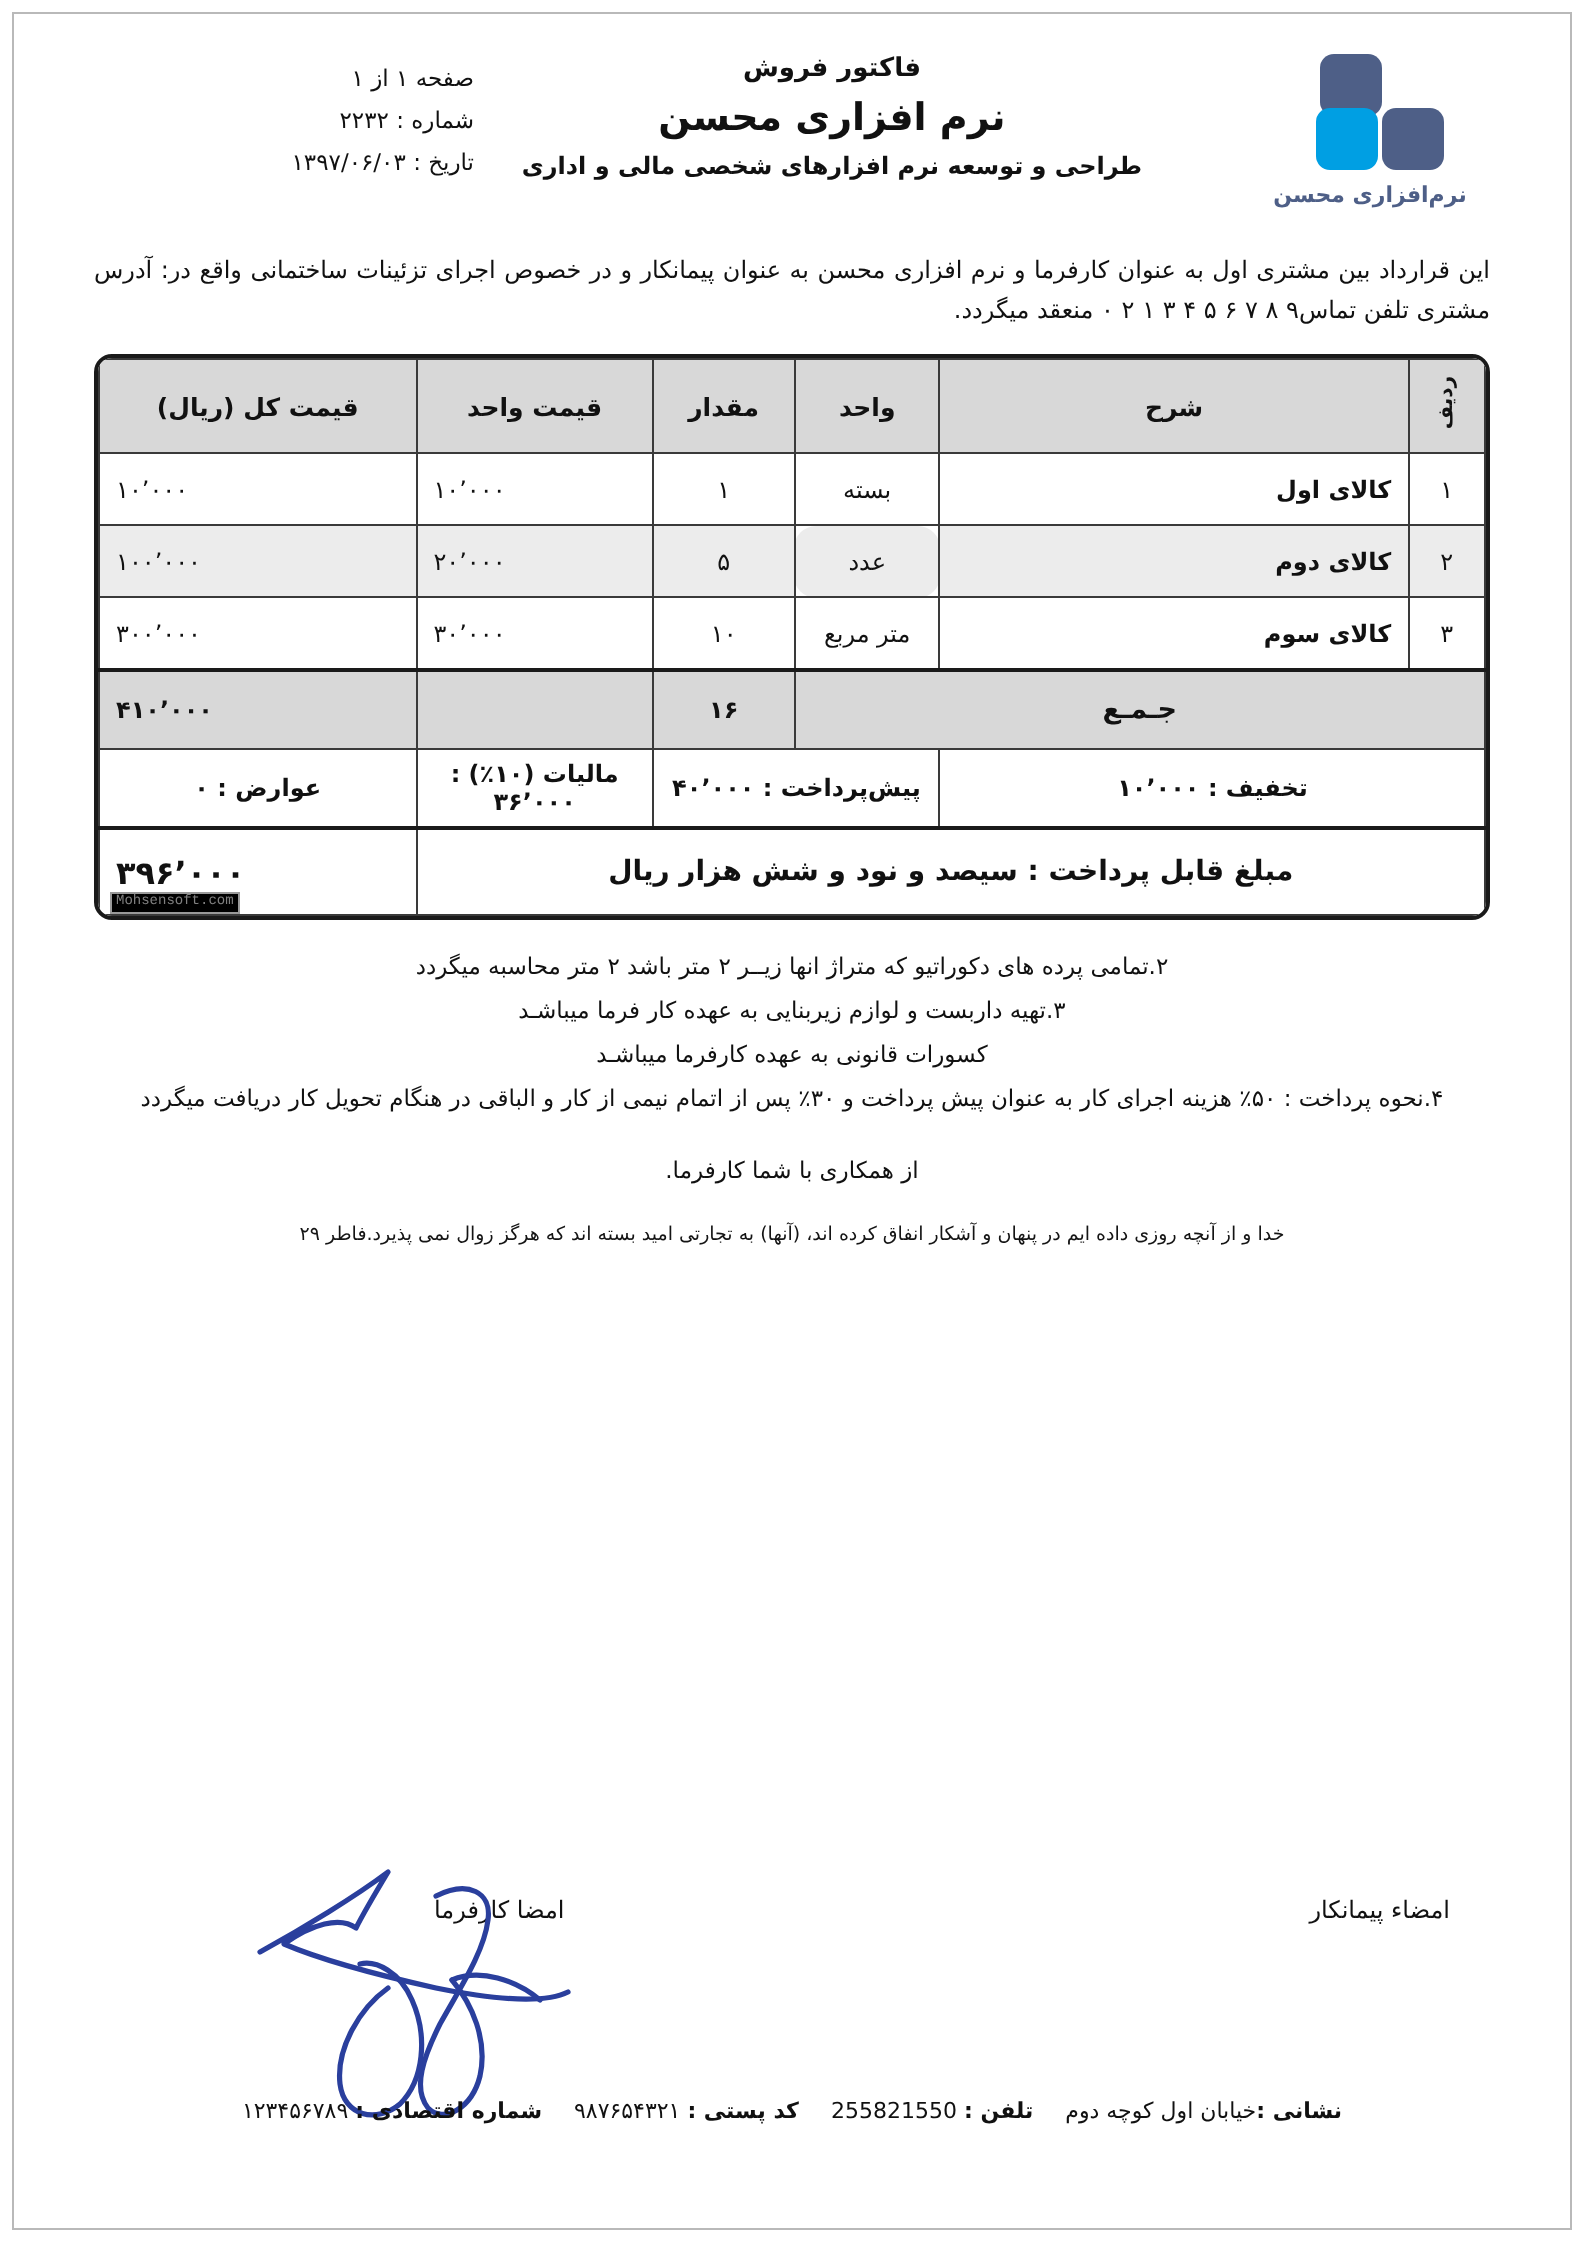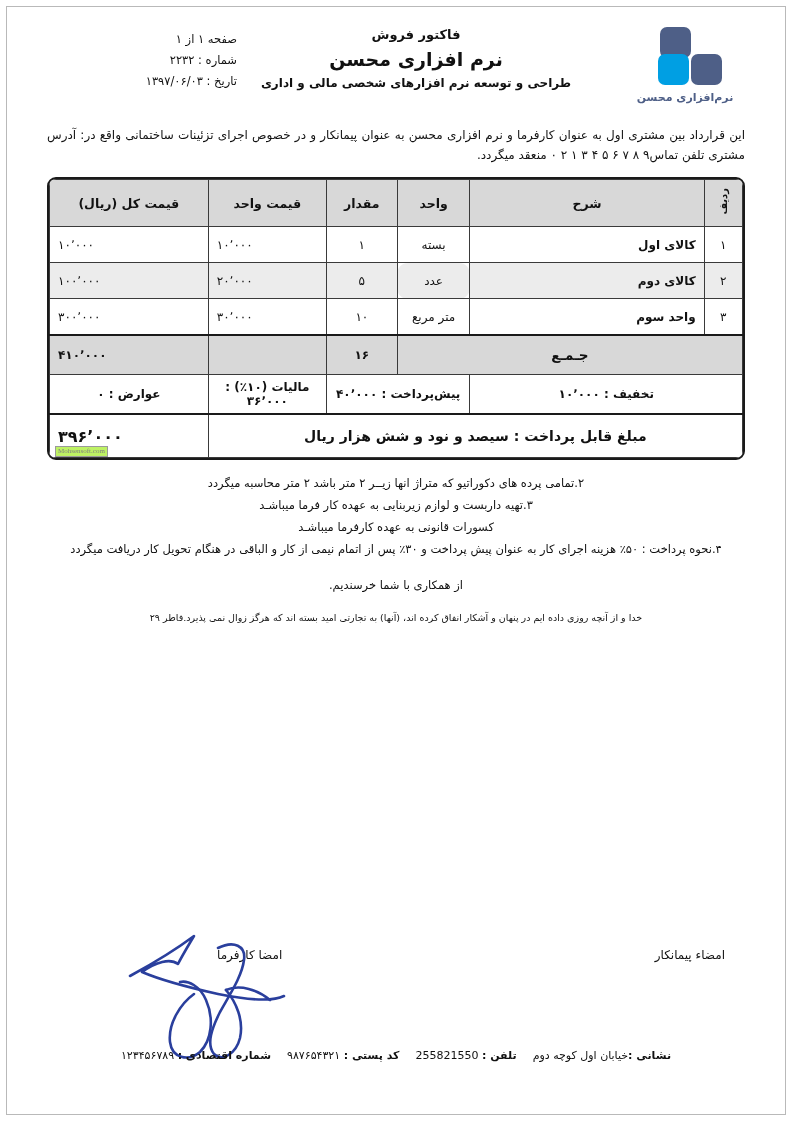--- a/index.html
+++ b/index.html
@@ -180,27 +180,27 @@
   td.final-amount {
     text-align: left;
     padding-left: 14px;
     font-size: 16px;
     letter-spacing: 0.5px;
   }
   .watermark {
     position: absolute;
     left: 6px;
     bottom: 1px;
-    font-family: Liberation Serif, serif;
+    font-family: Liberation Mono, monospace;
     font-size: 7px;
     color: #808080;
     direction: ltr;
     border: 1px solid #9a9a9a;
     padding: 0 2px;
-    background: #bef264;
+    background: #000000;
     line-height: 9px;
   }
 
   
   .notes {
     direction: rtl;
     font-size: 11.5px;
     line-height: 22px;
     margin-top: 12px;
     text-align: center;
@@ -315,21 +315,21 @@
           <tr class="item-row alt">
             <td class="c-row">۲</td>
             <td class="c-desc">کالای دوم</td>
             <td class="c-unit">عدد</td>
             <td class="c-qty">۵</td>
             <td class="c-num">۲۰٬۰۰۰</td>
             <td class="c-num">۱۰۰٬۰۰۰</td>
           </tr>
           <tr class="item-row">
             <td class="c-row">۳</td>
-            <td class="c-desc">واحد سوم</td>
+            <td class="c-desc">کالای سوم</td>
             <td class="c-unit">متر مربع</td>
             <td class="c-qty">۱۰</td>
             <td class="c-num">۳۰٬۰۰۰</td>
             <td class="c-num">۳۰۰٬۰۰۰</td>
           </tr>
 
           <tr class="sum-row">
             <td class="sum-label" colspan="3">جـمـع</td>
             <td class="c-qty">۱۶</td>
             <td></td>
@@ -350,21 +350,21 @@
         </tbody>
       </table>
       <div class="watermark">Mohsensoft.com</div>
     </div>
 
     <div class="notes">
       <div class="note-line">۲.تمامی پرده های دکوراتیو که متراژ انها زیــر ۲ متر باشد  ۲ متر محاسبه میگردد</div>
       <div class="note-line">۳.تهیه داربست و لوازم زیربنایی به عهده کار فرما میباشـد</div>
       <div class="note-line">کسورات قانونی به عهده کارفرما میباشـد</div>
       <div class="note-line">۴.نحوه پرداخت :  ۵۰٪ هزینه اجرای کار به عنوان پیش پرداخت و ۳۰٪ پس از اتمام نیمی از کار و الباقی در هنگام تحویل کار دریافت میگردد</div>
-      <div class="note-thanks">از همکاری با شما خرسندیم.</div>
+      <div class="note-thanks">از همکاری با شما کارفرما.</div>
     </div>
 
     <div class="verse">خدا و از آنچه روزی داده ایم در پنهان و آشکار انفاق کرده اند، (آنها) به تجارتی امید بسته اند که هرگز زوال نمی پذیرد.فاطر ۲۹</div>
 
     <div class="sig-area">
       <div class="sig-row">
         <span class="sig-label">امضاء پیمانکار</span>
         <span class="sig-label sig-employer">امضا کارفرما</span>
       </div>
 

